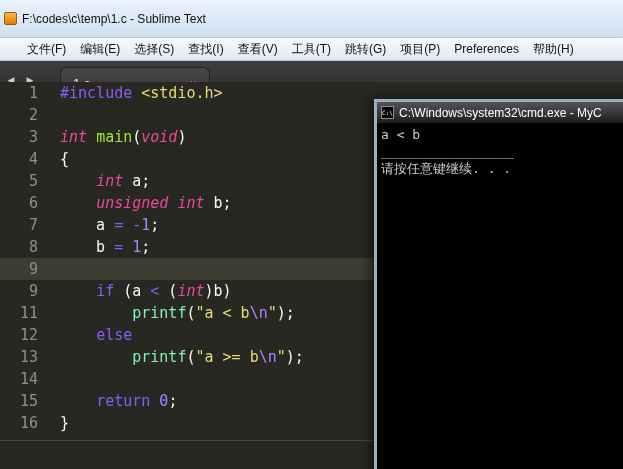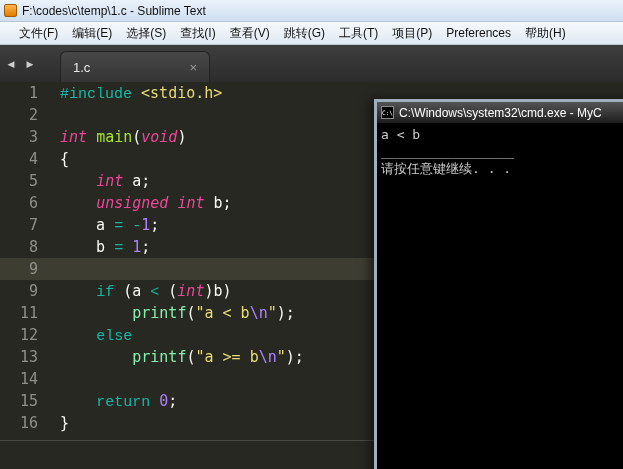--- a/index.html
+++ b/index.html
@@ -1,46 +1,46 @@
 <!DOCTYPE html>
 <html><head>
 <meta charset="utf-8">
 <style>
   * { margin:0; padding:0; box-sizing:border-box; }
   body { background:#ffffff; font-family:"Liberation Sans", sans-serif; }
   .window { position:relative; width:623px; height:469px; overflow:hidden; background:#272822; }
 
   
-  .titlebar { height:22px; background:linear-gradient(#eaf2fb,#cfdff0); border-bottom:1px solid #b5c6d9;
+  .titlebar { height:38px; background:linear-gradient(#eaf2fb,#cfdff0); border-bottom:1px solid #b5c6d9;
               display:flex; align-items:center; padding-left:4px; font-size:12px; color:#111; }
   .app-icon { width:13px; height:13px; margin-right:5px; border-radius:2px;
               background:linear-gradient(#ffb64d,#e07b00); border:1px solid #9a5c00; flex:none; }
 
   
   .menubar { height:23px; background:linear-gradient(#f6f9fc,#dfe9f3); border-bottom:1px solid #b9c7d6;
-             display:flex; align-items:center; font-size:12px; color:#111; padding-left:12px; }
+             display:flex; align-items:center; font-size:12px; color:#111; padding-left:20px; }
   .menu-item { padding:3px 7px; cursor:default; }
 
   
   .tabbar { height:37px; background:linear-gradient(#3e3e3e,#2c2c2c); display:flex; align-items:center; }
   .nav-btn { width:16px; height:20px; color:#cccccc; font-size:9px; display:flex; align-items:center;
              justify-content:center; margin-left:3px; }
   .tab { margin-left:22px; align-self:flex-end; height:31px; width:150px; display:flex; align-items:center;
          padding:0 12px; background:linear-gradient(#474747,#353535); border:1px solid #222; border-bottom:none;
          border-radius:6px 6px 0 0; color:#e8e8e6; font-size:13px; }
   .tab-close { margin-left:auto; color:#9a9a9a; font-size:13px; }
 
   
   .editor { position:absolute; top:82px; left:0; right:0; bottom:0; background:#272822;
             font-family:"DejaVu Sans Mono", monospace; font-size:15px; }
   .row { display:flex; height:22px; line-height:22px; }
   .row.hl { background:#3e3d32; }
   .ln { width:38px; flex:none; text-align:right; color:#8f908a; }
   .code { padding-left:22px; white-space:pre; color:#f8f8f2; }
-  .t-kw  { color:#14b8a6;font-family:Liberation Mono, monospace; }
+  .t-kw  { color:#8b5cf6; }
   .t-typ { color:#ec4899; font-style:italic; }
   .t-fn  { color:#a6e22e; }
   .t-call{ color:#86efac; }
   .t-str { color:#e6db74;text-align:right; }
   .t-num { color:#ae81ff; }
   .t-esc { color:#ae81ff; }
   .t-pln { color:#f8f8f2; }
   .editor-divider { height:1px; background:#4a4a44; margin-top:6px; }
 
   
@@ -66,22 +66,22 @@
     <span class="app-icon"></span>
     <span>F:\codes\c\temp\1.c - Sublime Text</span>
   </div>
 
   <div class="menubar">
       <span class="menu-item">文件(F)</span>
       <span class="menu-item">编辑(E)</span>
       <span class="menu-item">选择(S)</span>
       <span class="menu-item">查找(I)</span>
       <span class="menu-item">查看(V)</span>
+      <span class="menu-item">工具(T)</span>
       <span class="menu-item">跳转(G)</span>
-      <span class="menu-item">工具(T)</span>
       <span class="menu-item">项目(P)</span>
       <span class="menu-item">Preferences</span>
       <span class="menu-item">帮助(H)</span>
     </div>
 
   <div class="tabbar">
     <span class="nav-btn">◀</span>
     <span class="nav-btn">▶</span>
     <div class="tab">
       <span>1.c</span>

